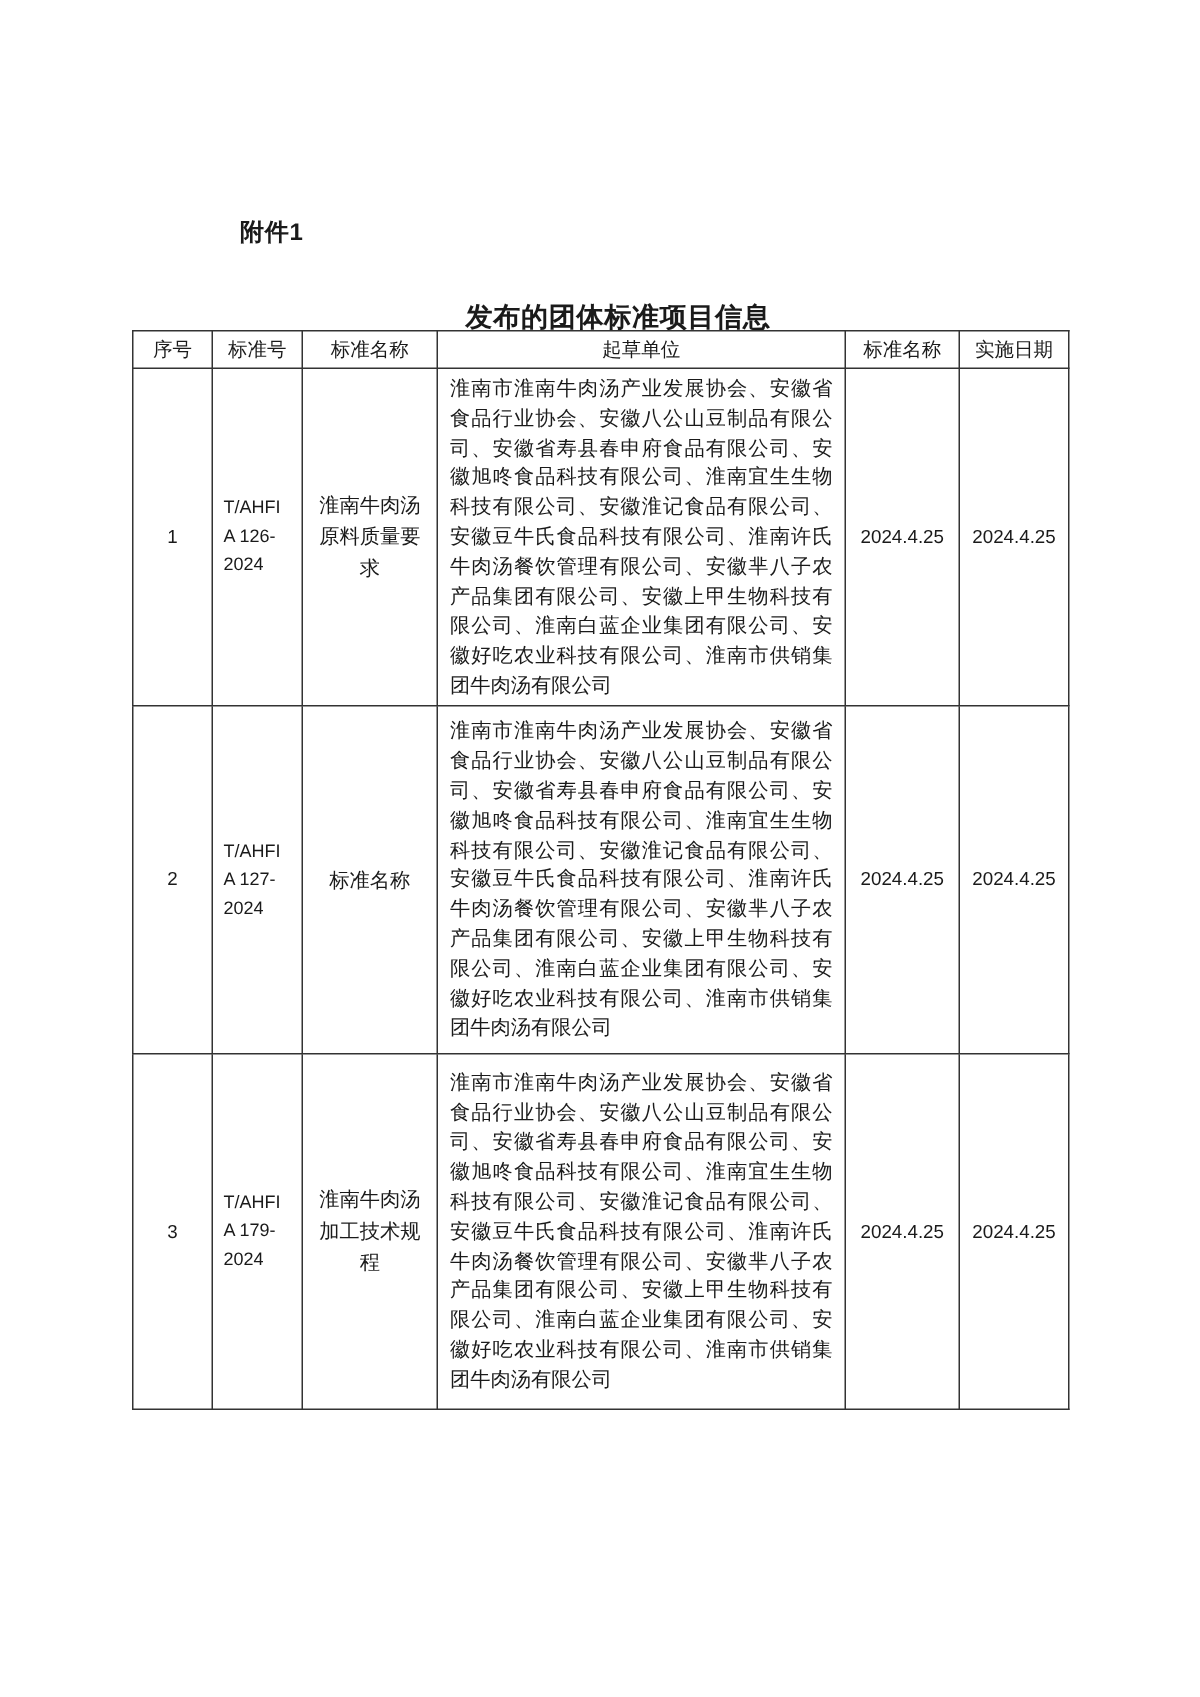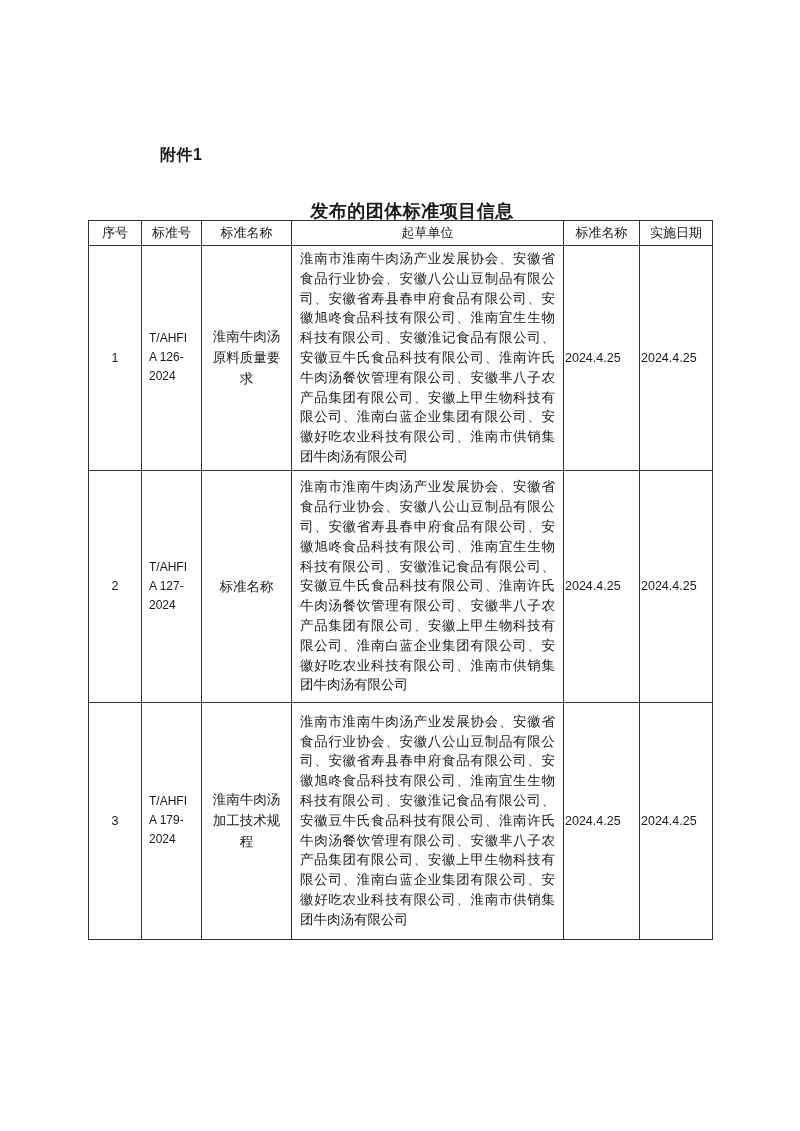--- a/index.html
+++ b/index.html
@@ -78,20 +78,21 @@
     padding: 0 10px;
   }
   td.units-cell {
     text-align: justify;
     vertical-align: middle;
     font-size: 13.5px;
     line-height: 19.8px;
     padding: 3px 8px;
   }
   td.date-cell {
+    text-align: center;
     vertical-align: middle;
     font-family: "Liberation Sans", sans-serif;
     font-size: 12.5px;
   }
   tbody tr.row-1 { height: 224px; }
   tbody tr.row-2 { height: 232px; }
   tbody tr.row-3 { height: 237px; }
 </style>
 </head>
 <body>

